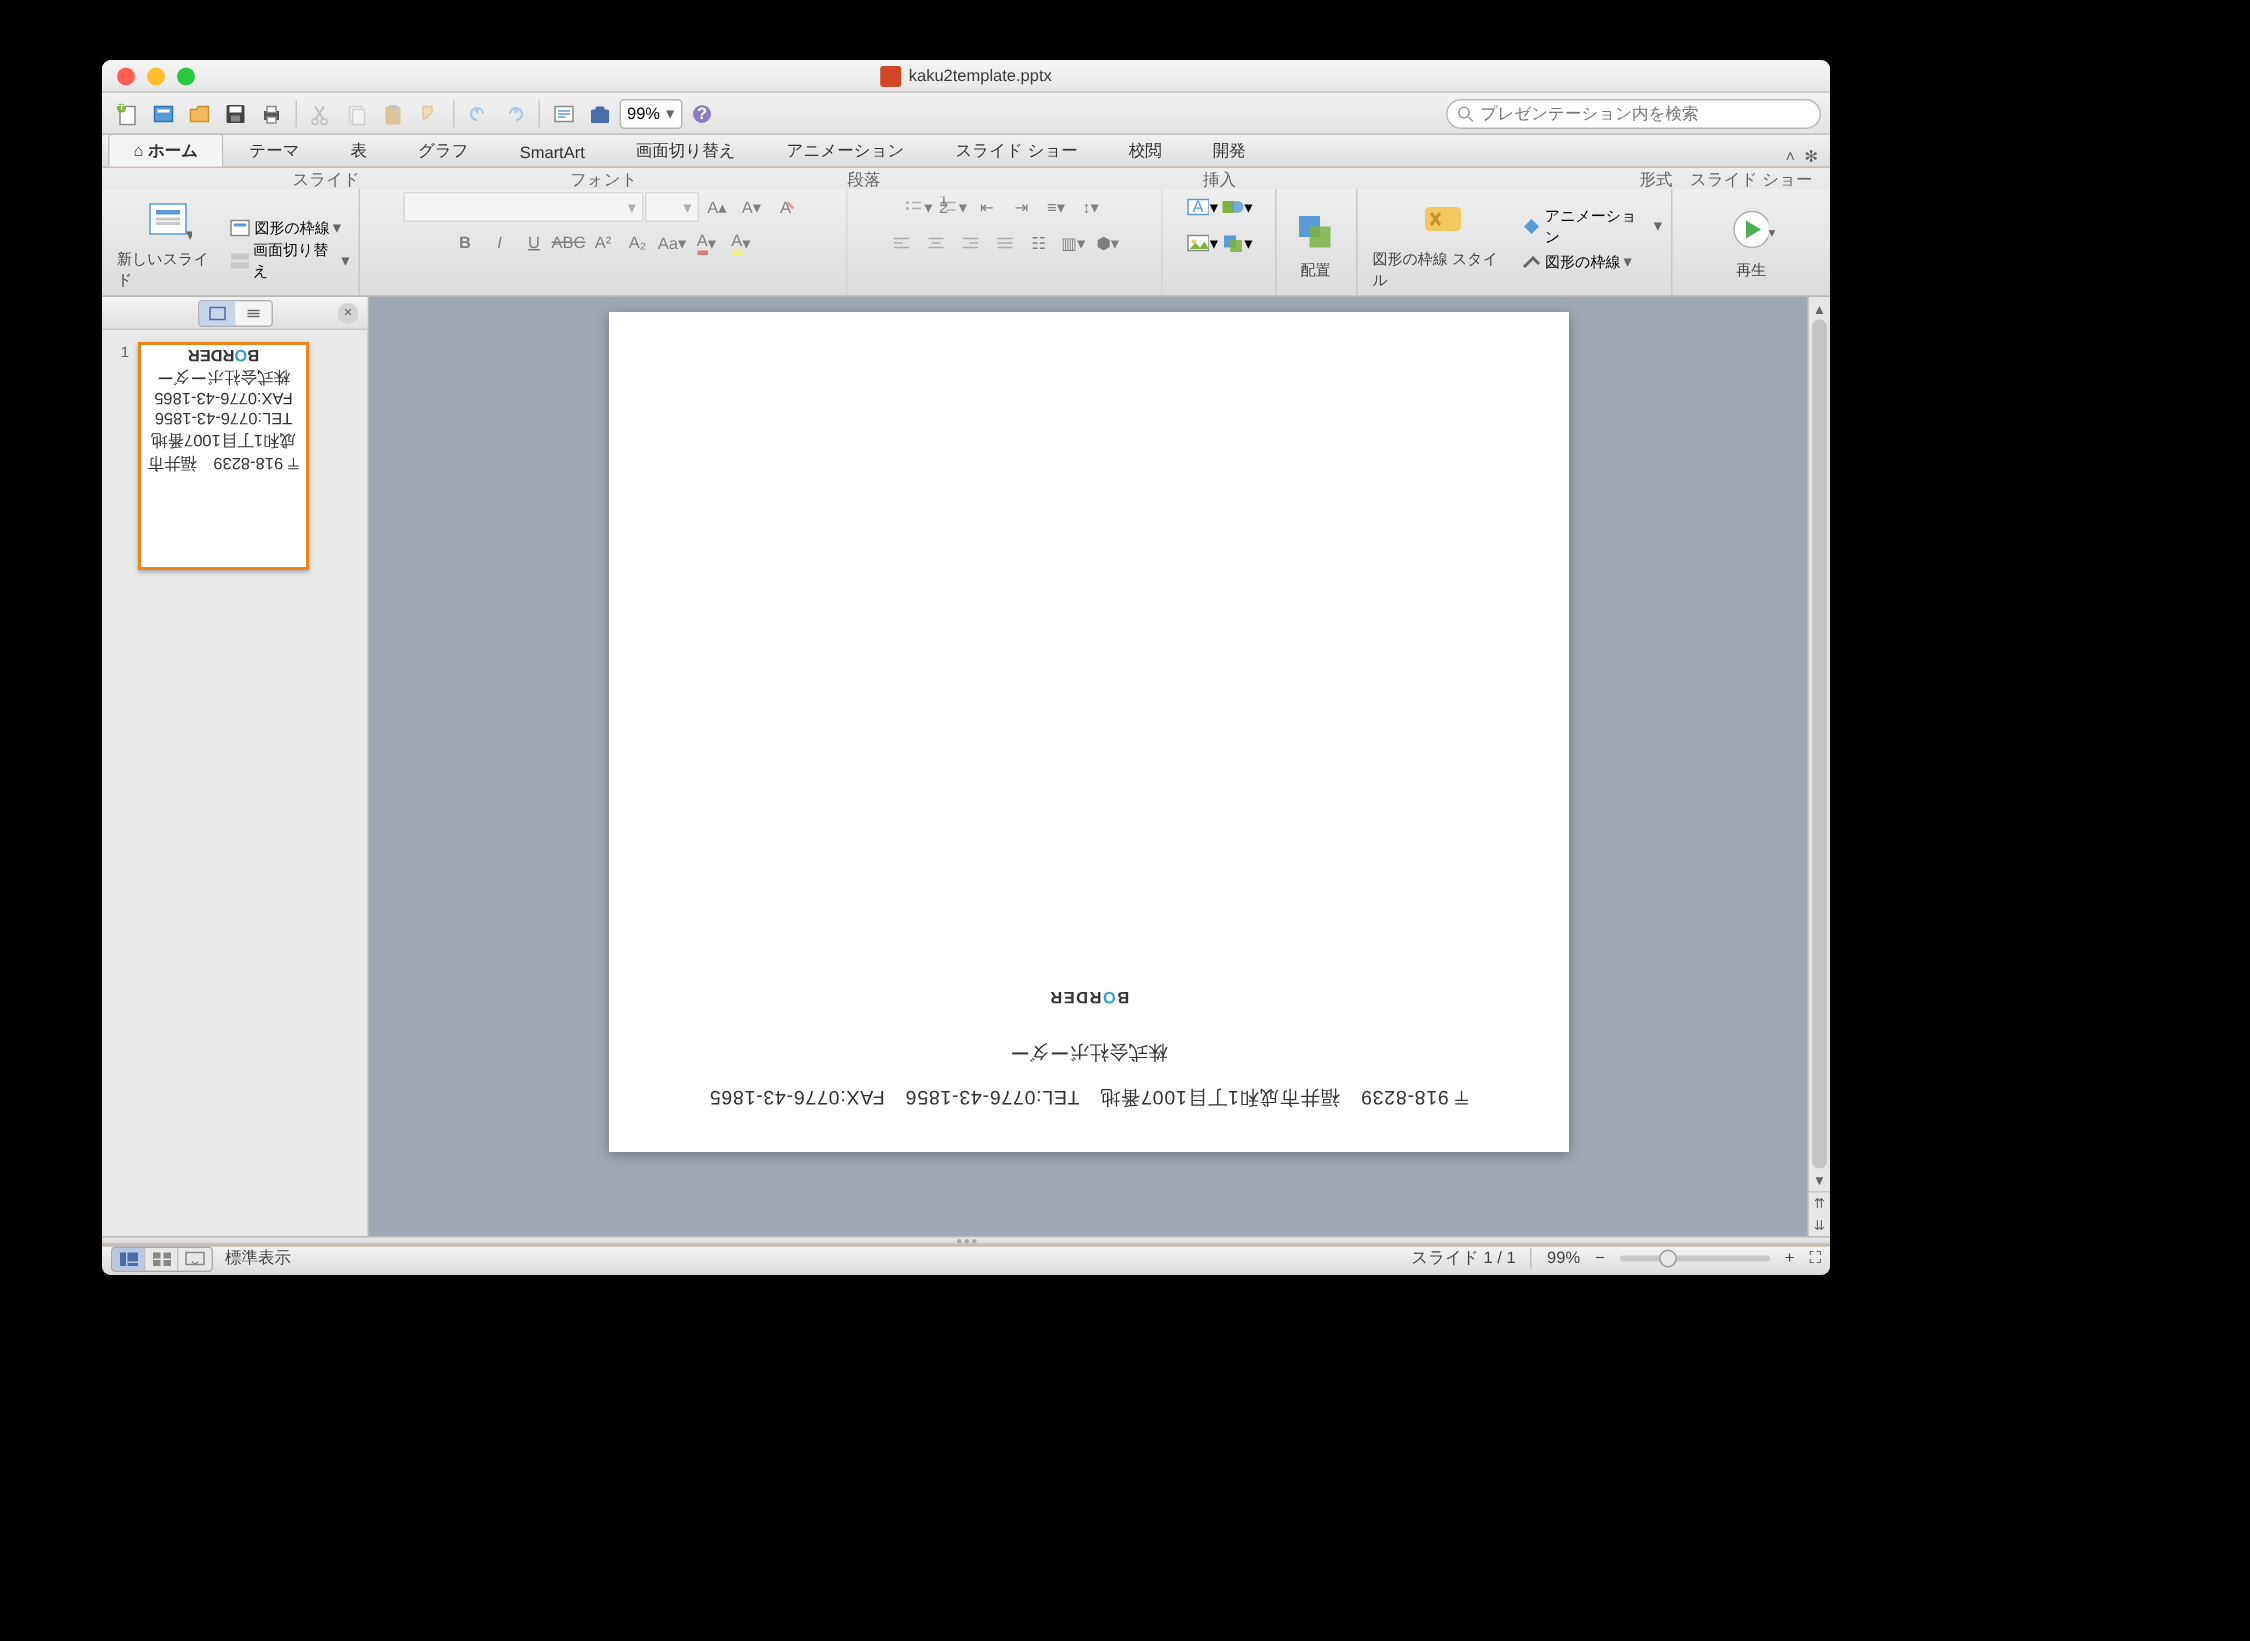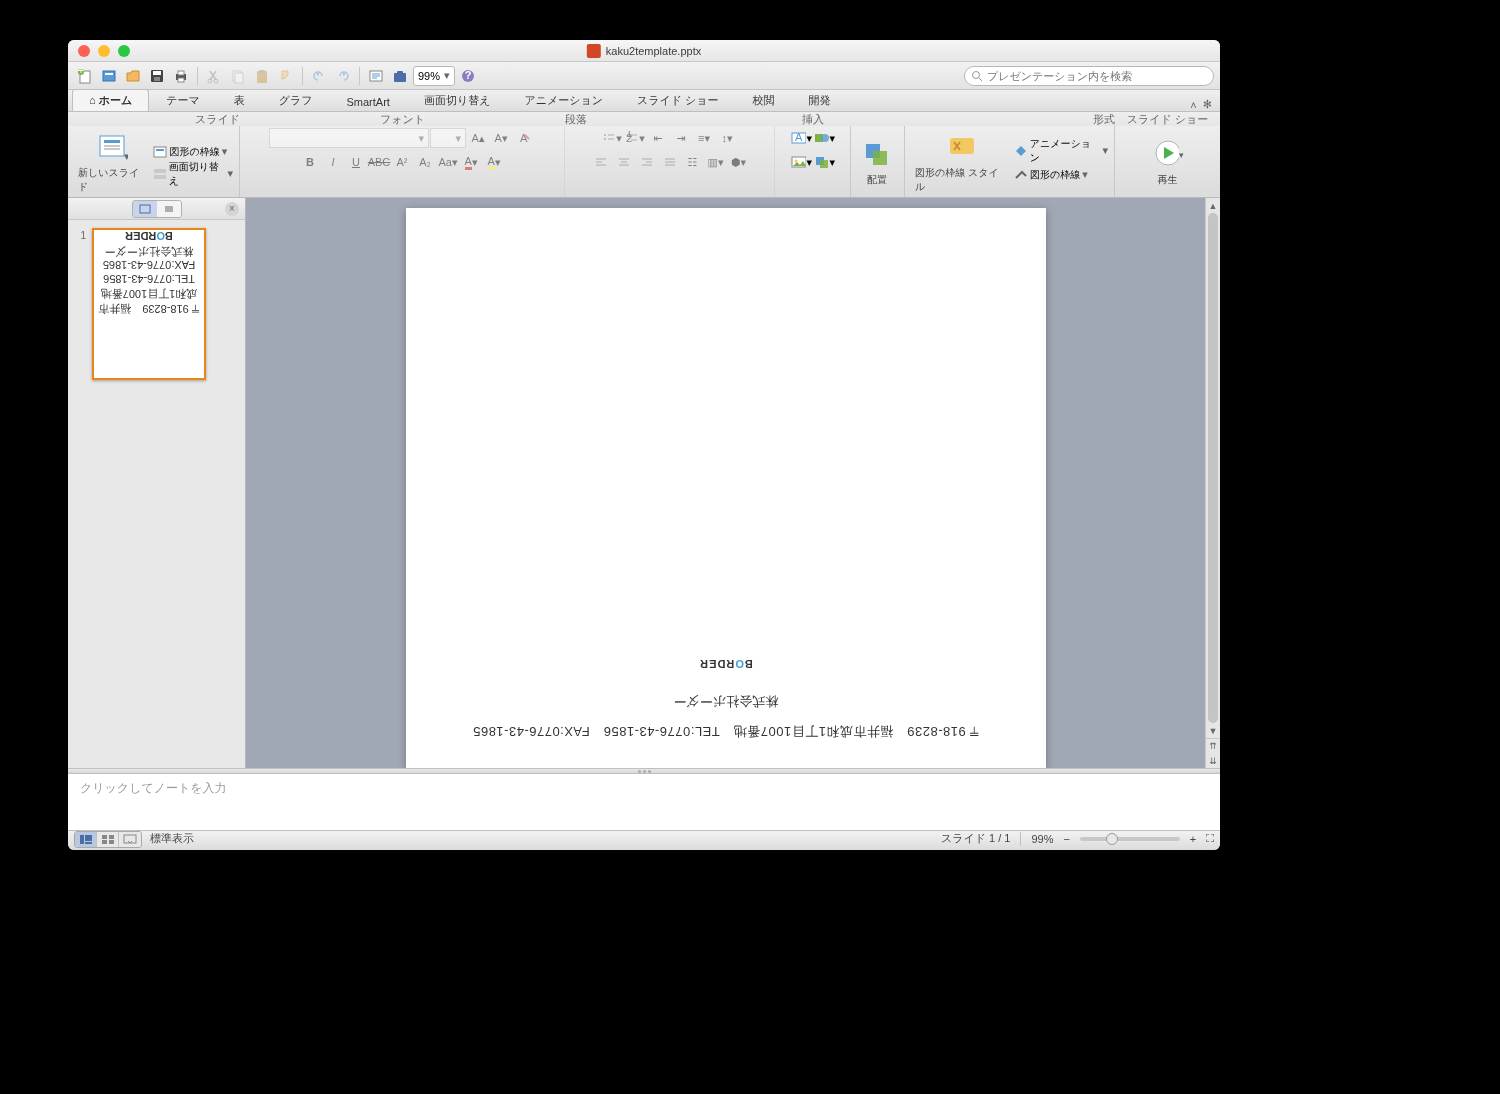--- a/index.html
+++ b/index.html
@@ -494,21 +494,20 @@
   </div>
 
   <div class="splitter">
     <div class="splitter-dots">
         <span></span>
         <span></span>
         <span></span>
       </div>
   </div>
 
-  <div class="notes">クリックしてノートを入力</div>
 
   <div class="statusbar">
     <div class="view-seg">
       <div class="vbtn active">
           <svg width="14" height="11">
             <rect x="1" y="1" width="4" height="9" fill="#4a6da8"></rect>
             <rect x="6" y="1" width="7" height="6" fill="#4a6da8"></rect>
             <rect x="6" y="8" width="7" height="2" fill="#4a6da8"></rect>
           </svg>
         </div>

